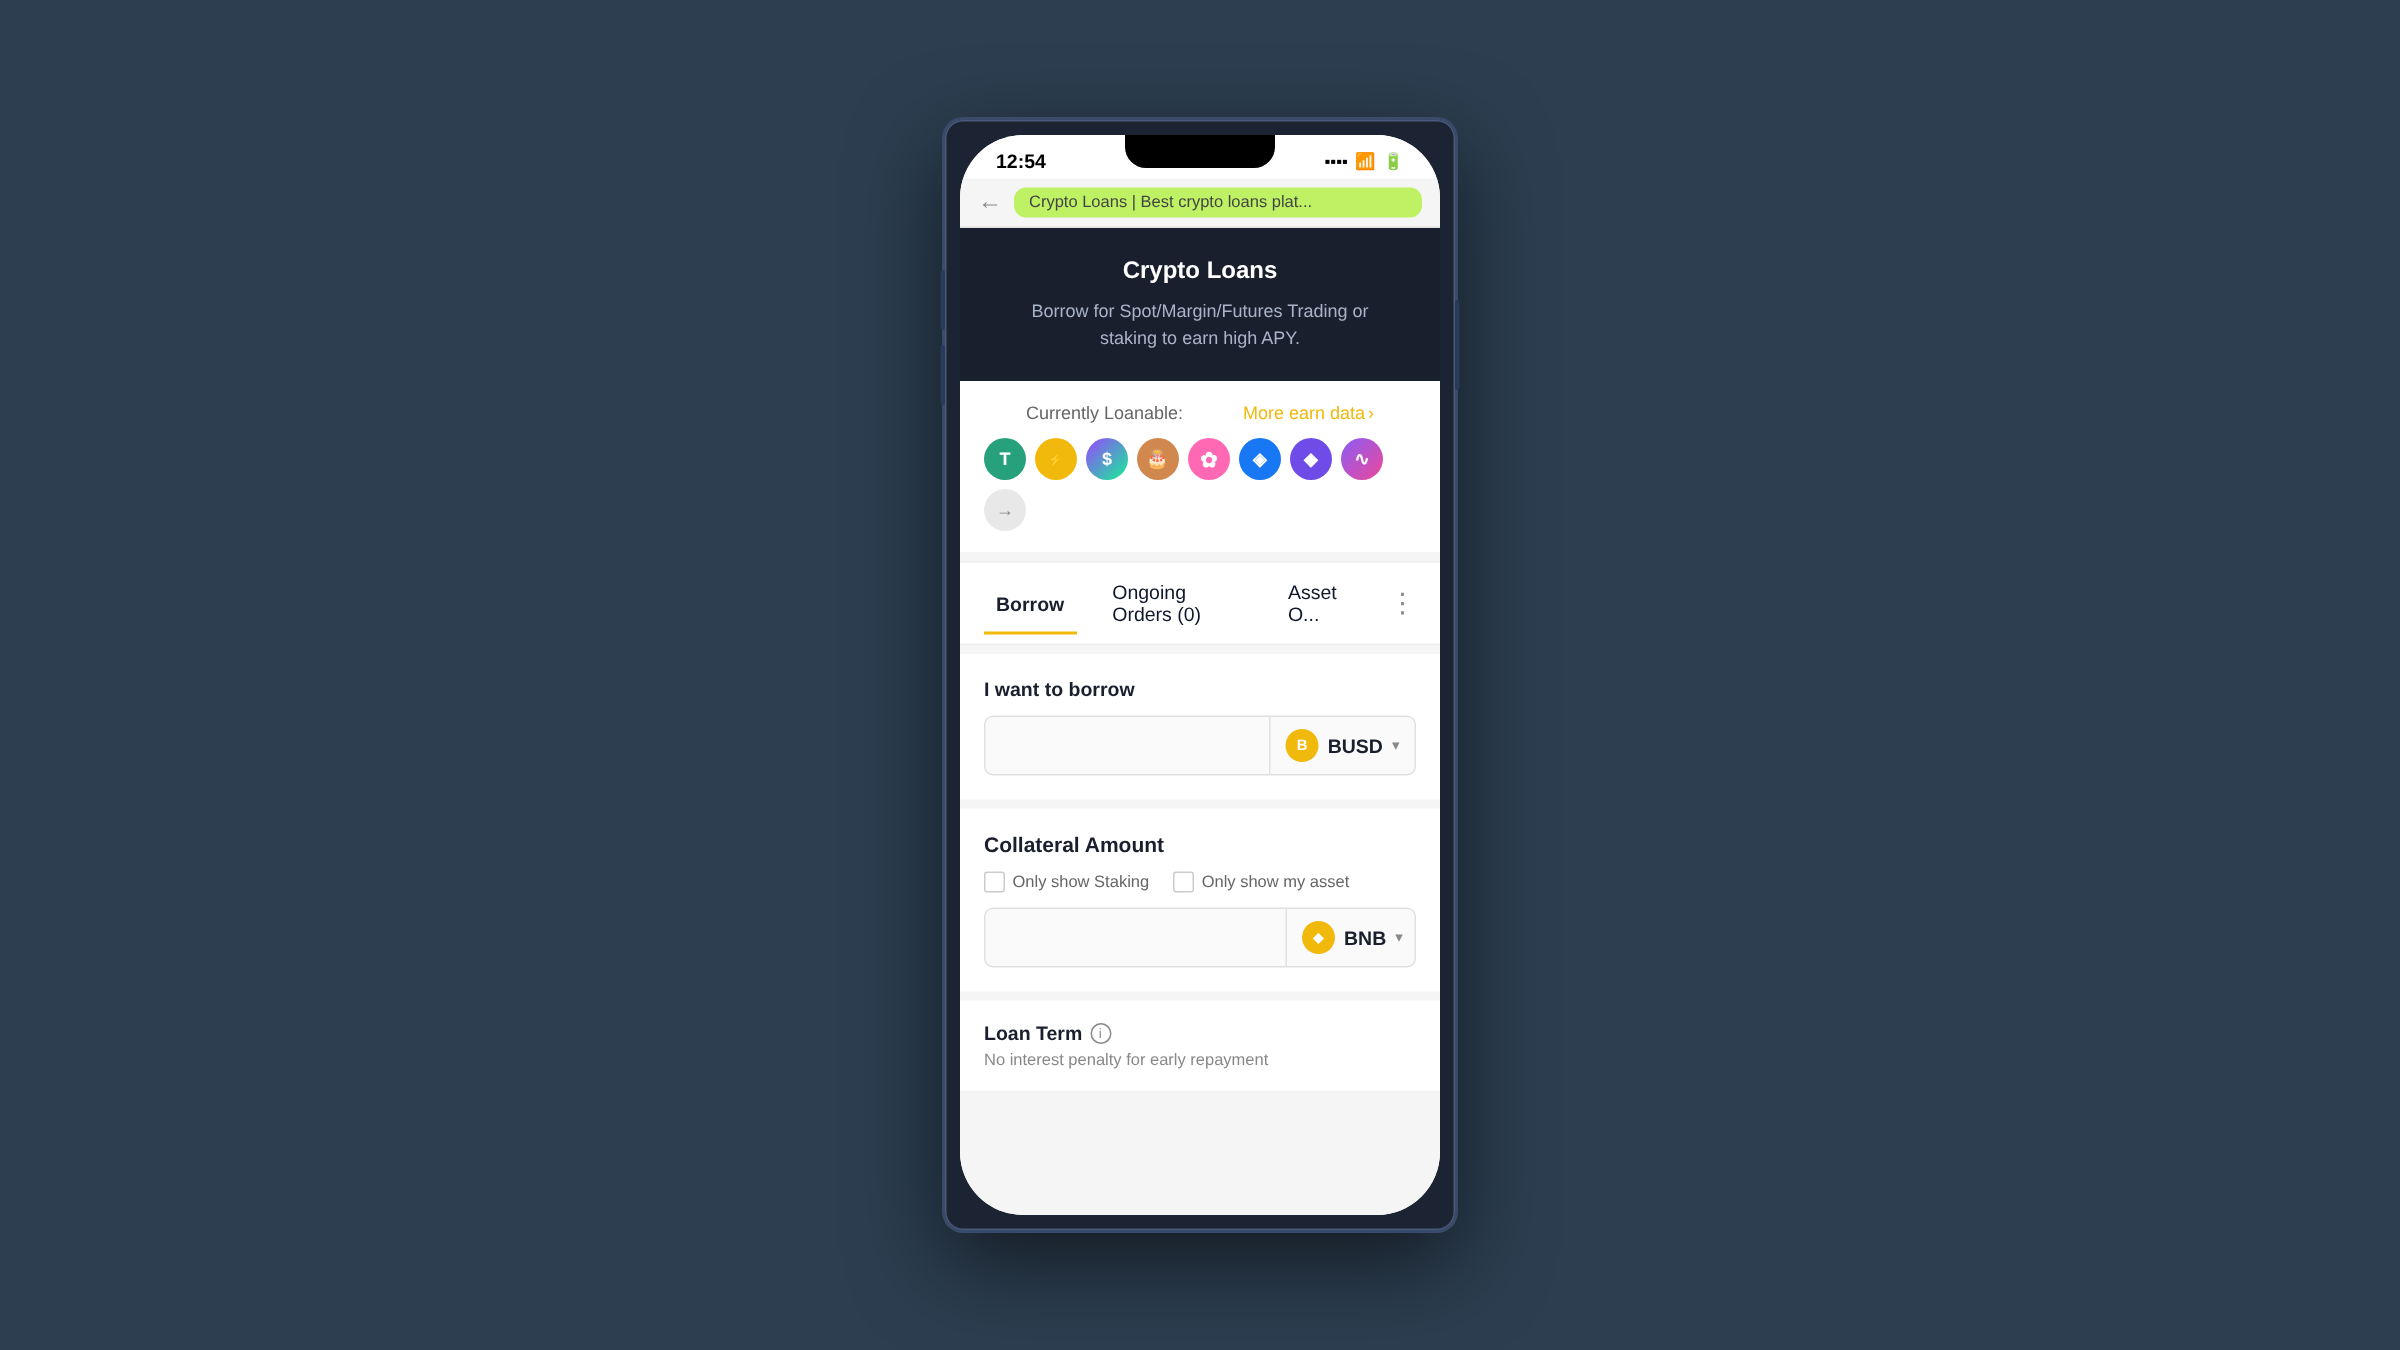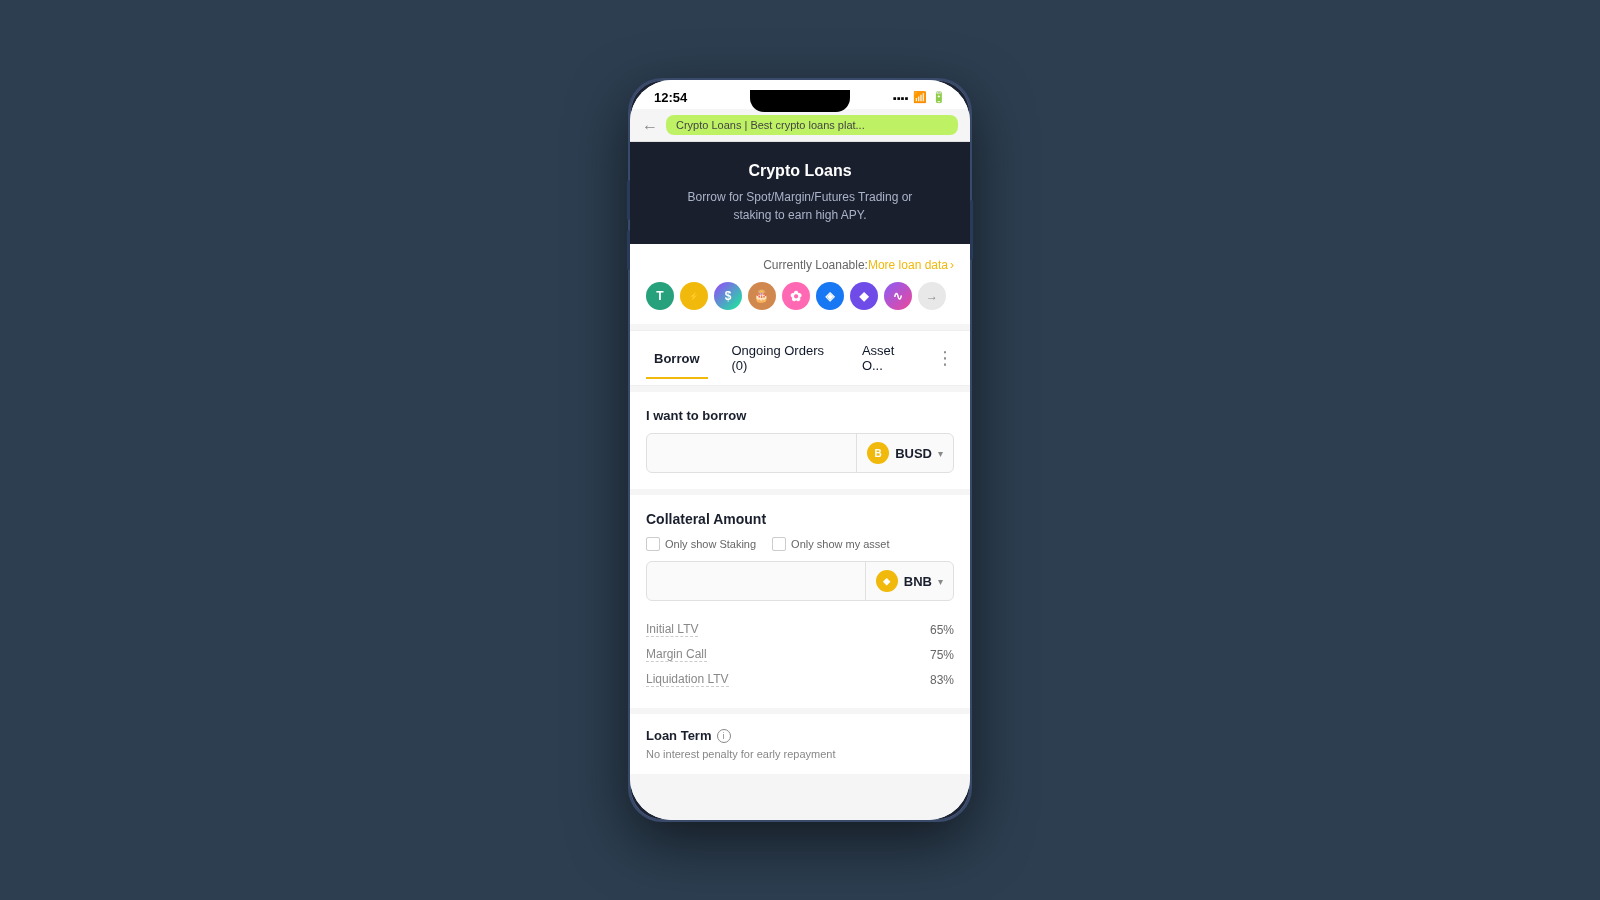--- a/index.html
+++ b/index.html
@@ -11,21 +11,22 @@
       align-items: center;
       justify-content: center;
       font-family: -apple-system, BlinkMacSystemFont, 'Segoe UI', sans-serif;
       background: #2c3e50;
     }
 
     .phone-outer {
       width: 340px;
       height: 740px;
       background: #1c2333;
-      border-radius: 32px;
+      border-radius: 12px;
+      padding: 10px;
       box-shadow: 0 0 0 2px #3a4a6b, 0 20px 60px rgba(0,0,0,0.6), inset 0 0 0 1px #4a5a7b;
       position: relative;
     }
 
     .phone-inner {
       width: 100%;
       height: 100%;
       background: #fff;
       border-radius: 42px;
       overflow: hidden;
@@ -123,22 +124,23 @@
     
     .loanable-section {
       background: #fff;
       margin: 0;
       padding: 14px 16px;
     }
 
     .loanable-header {
       display: flex;
       align-items: center;
-      justify-content: flex-end;
+      justify-content: center;
       margin-bottom: 10px;
+      gap: 40px;
     }
 
     .loanable-label {
       font-size: 12px;
       color: #666;
     }
 
     .more-data {
       font-size: 12px;
       color: #f0b90b;
@@ -429,21 +431,21 @@
       <div class="hero-title">Crypto Loans</div>
       <div class="hero-subtitle">Borrow for Spot/Margin/Futures Trading or<br>staking to earn high APY.</div>
     </div>
 
     <div class="content">
 
       <div class="loanable-section">
         <div class="loanable-header">
           <span class="loanable-label">Currently Loanable:</span>
           <span class="more-data">
-            <span>More loan data</span>
+            <span>More earn data</span>
             <span> ›</span>
           </span>
         </div>
         <div class="token-icons">
           <div class="token-icon t-tether" title="USDT">T</div>
           <div class="token-icon t-bnb" title="BNB" style="background:#f0b90b;">⚡</div>
           <div class="token-icon" title="SOL" style="background:linear-gradient(135deg,#9945ff,#14f195);">$</div>
           <div class="token-icon" title="CAKE" style="background:#d1884f;">🎂</div>
           <div class="token-icon" title="PINK" style="background:#ff69b4; font-size:14px;">✿</div>
           <div class="token-icon" title="DOT" style="background:#1877f2;">◈</div>
@@ -499,34 +501,20 @@
           <div class="token-selector">
             <div class="token-selector-icon" style="background:#f0b90b;">
               <span style="font-size:9px;">◆</span>
             </div>
             <span class="token-selector-name">BNB</span>
             <span class="chevron-down">▾</span>
           </div>
         </div>
       </div>
 
-      <div class="ltv-section">
-        <div class="ltv-row">
-          <span class="ltv-label">Initial LTV</span>
-          <span class="ltv-value">65%</span>
-        </div>
-        <div class="ltv-row">
-          <span class="ltv-label">Margin Call</span>
-          <span class="ltv-value">75%</span>
-        </div>
-        <div class="ltv-row">
-          <span class="ltv-label">Liquidation LTV</span>
-          <span class="ltv-value">83%</span>
-        </div>
-      </div>
 
       <div class="loan-term-section">
         <div class="loan-term-header">
           <span class="loan-term-label">Loan Term</span>
           <div class="info-icon">i</div>
         </div>
         <div class="loan-term-desc">No interest penalty for early repayment</div>
       </div>
 
     </div>

